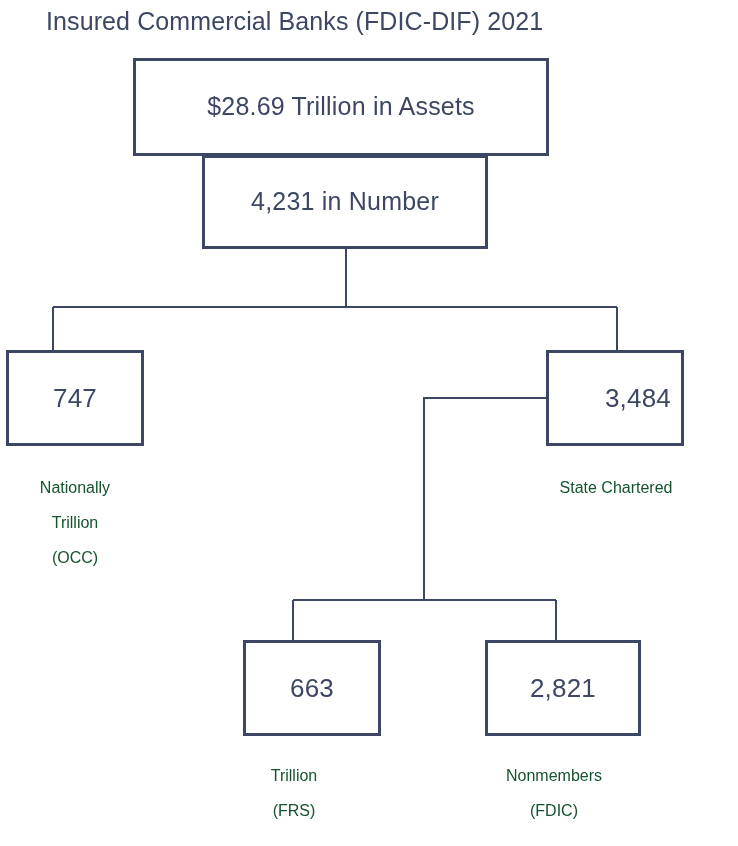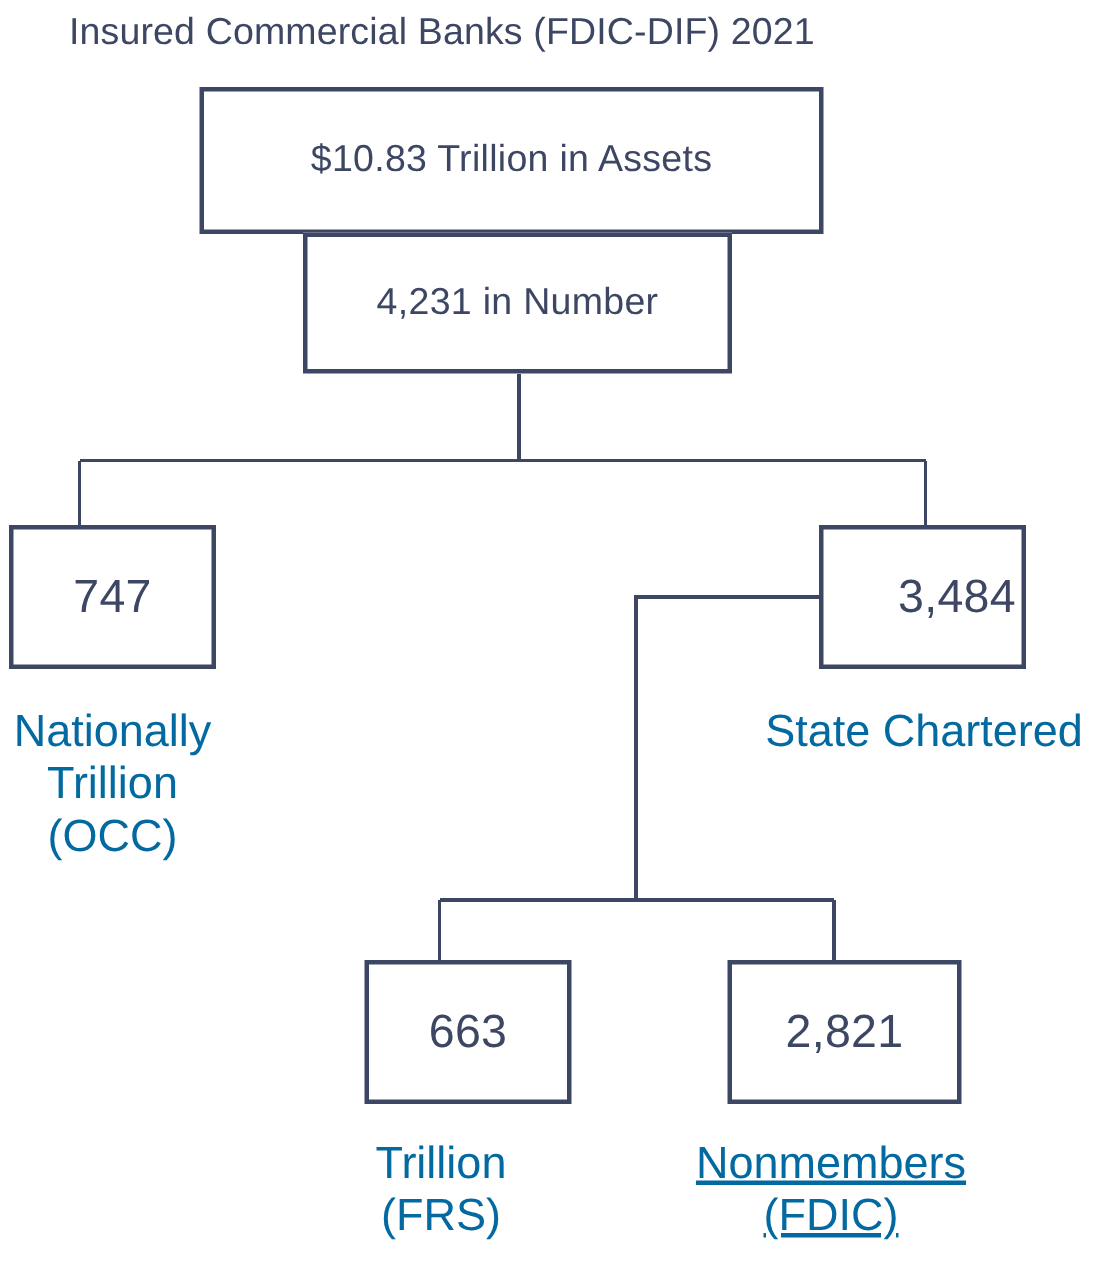--- a/index.html
+++ b/index.html
@@ -50,21 +50,21 @@
     position: absolute;
     box-sizing: border-box;
     border: 3px solid #3d4763;
     background: #ffffff;
     display: flex;
     align-items: center;
     justify-content: center;
     z-index: 2;
   }
   .node-value {
-    font-size: 31px;
+    font-size: 26px;
     line-height: 1.1;
     color: #3d4763;
     text-align: center;
     letter-spacing: 0.2px;
     white-space: nowrap;
   }
 
   #box-assets      { left: 133px; top: 58px;  width: 416px; height: 98px; }
   #box-assets .node-value { font-size: 25px; }
 
@@ -72,30 +72,30 @@
   #box-number .node-value { font-size: 25px; }
 
   #box-national    { left: 6px;   top: 350px; width: 138px; height: 96px; }
   #box-state       { left: 546px; top: 350px; width: 138px; height: 96px; padding-left: 46px; }
   #box-members     { left: 224px; top: 640px; width: 138px; height: 96px; margin-left: 19px; }
   #box-nonmembers  { left: 485px; top: 640px; width: 156px; height: 96px; }
 
   
   .node-caption {
     position: absolute;
-    font-size: 30px;
+    font-size: 16px;
     line-height: 35px;
-    color: #0369a1;
+    color: #14532d;
     text-align: center;
     z-index: 2;
   }
   #caption-national   { left: 0px;   top: 470px; width: 150px; }
   #caption-state      { left: 500px; top: 470px; width: 232px; }
   #caption-members    { left: 205px; top: 758px; width: 178px; }
-  #caption-nonmembers { left: 452px; top: 758px; width: 204px; text-decoration: underline; }
+  #caption-nonmembers { left: 452px; top: 758px; width: 204px; }
 </style>
 </head>
 <body>
 
 <div id="diagram-root">
 
   <div class="chart-title">Insured Commercial Banks (FDIC-DIF) 2021</div>
 
   <svg class="connector-layer" viewBox="0 0 738 846" width="738" height="846" aria-hidden="true">
     <g fill="none" stroke="#3d4763" stroke-width="2.2" shape-rendering="crispEdges">
@@ -112,21 +112,21 @@
 
       <path d="M 293,600 L 556,600"></path>
 
       <path d="M 293,600 L 293,640"></path>
 
       <path d="M 556,600 L 556,640"></path>
     </g>
   </svg>
 
   <div class="node-box" id="box-assets">
-    <span class="node-value">$10.83 Trillion in Assets</span>
+    <span class="node-value">$28.69 Trillion in Assets</span>
   </div>
 
   <div class="node-box" id="box-number">
     <span class="node-value">4,231 in Number</span>
   </div>
 
   <div class="node-box" id="box-national">
     <span class="node-value">747</span>
   </div>
   <div class="node-caption" id="caption-national">

